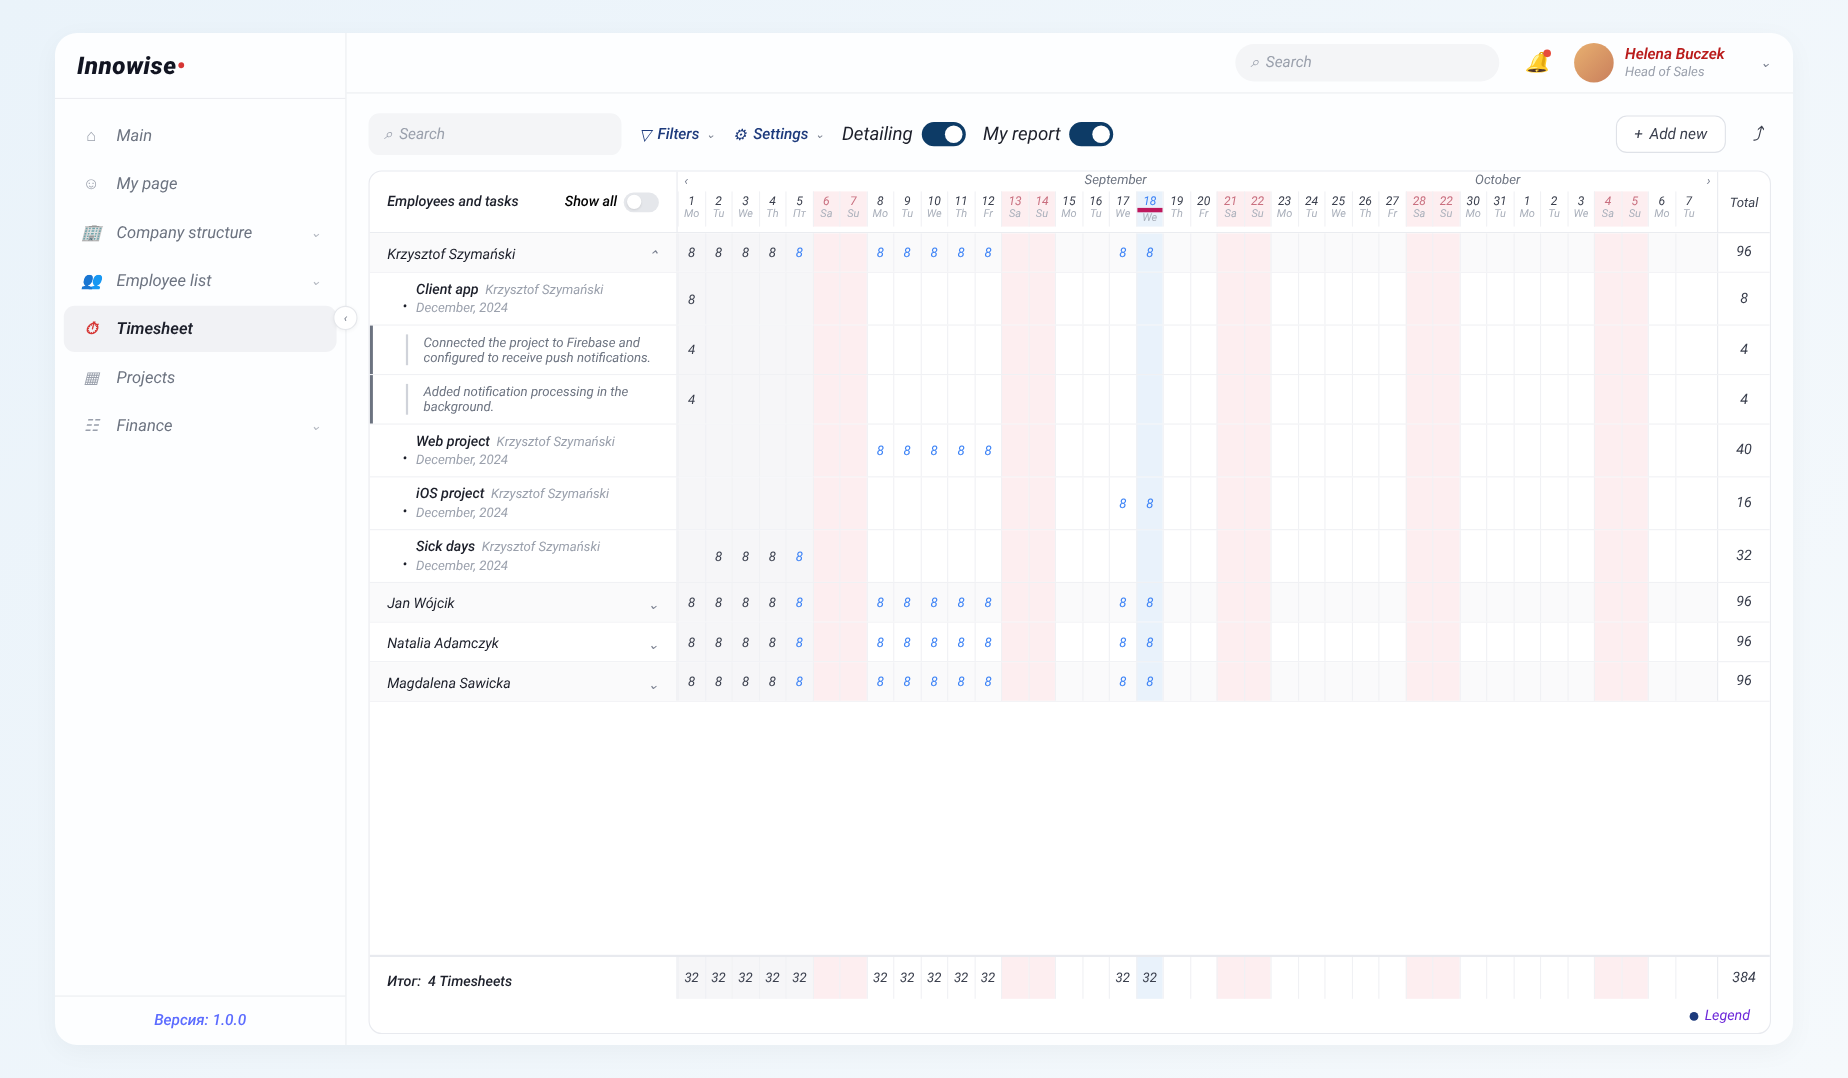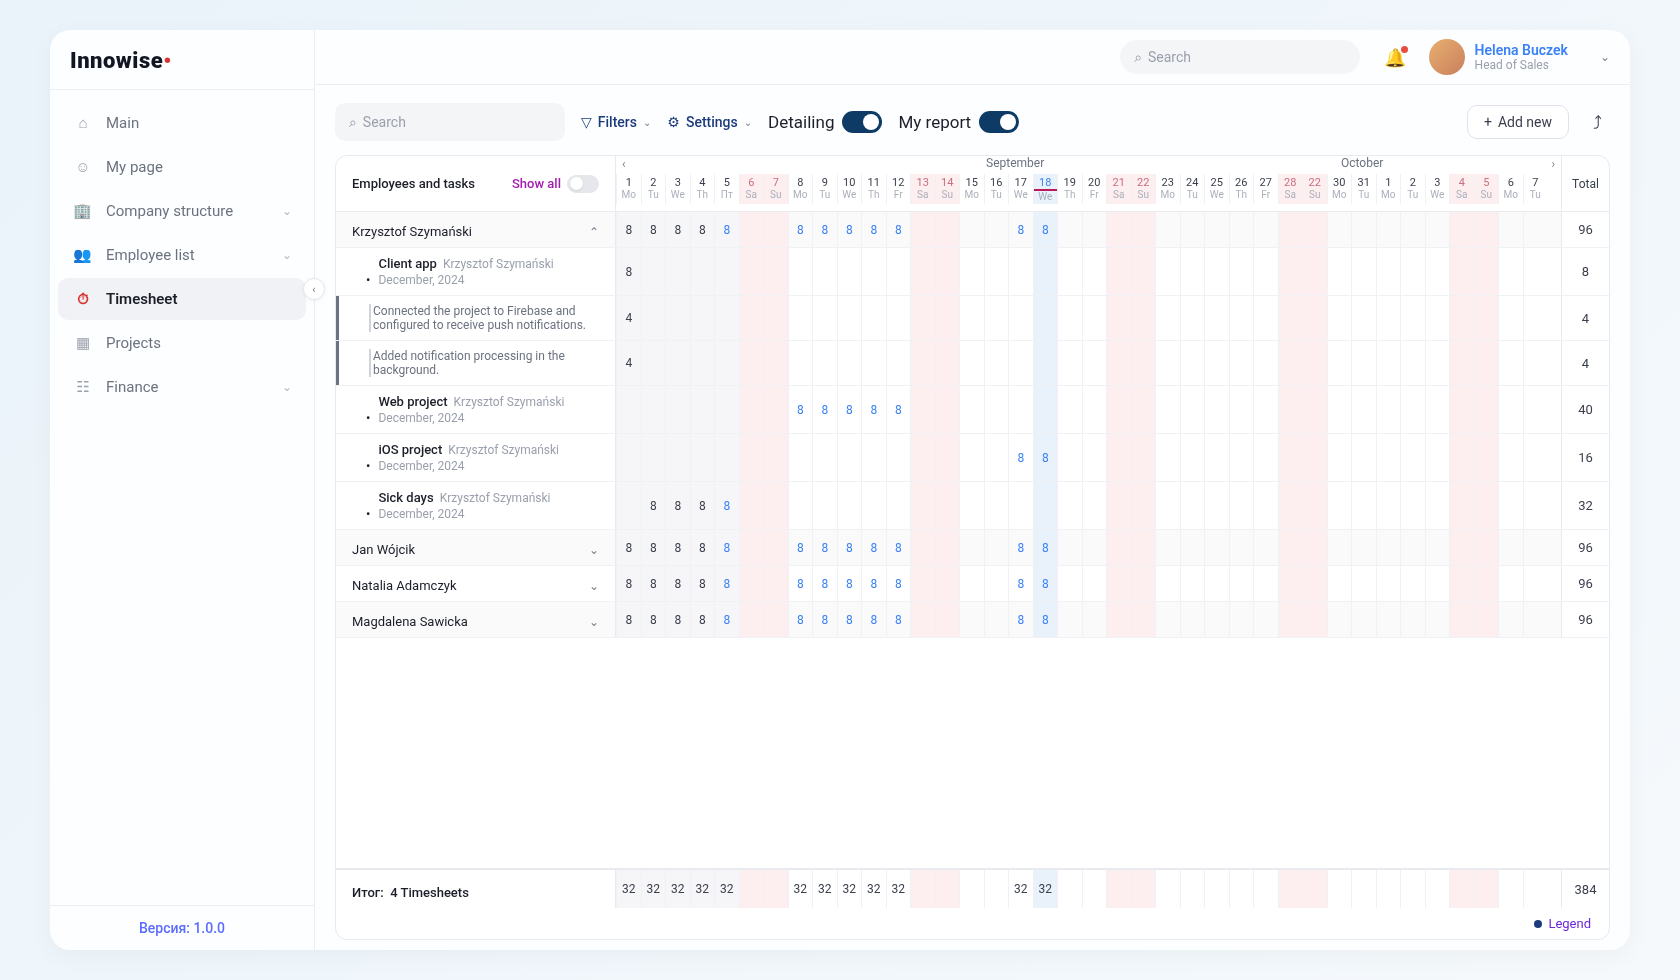--- a/index.html
+++ b/index.html
@@ -10,20 +10,21 @@
   height: 980px;
   overflow: hidden;
 }
 .app {
   position: absolute;
   top: 30px; left: 50px; right: 50px; bottom: 30px;
   background: #fdfeff;
   border-radius: 20px;
   box-shadow: 0 6px 24px rgba(0,0,0,0.04);
   display: flex;
+  font-style: italic;
 }
 
 .sidebar {
   width: 265px;
   border-right: 1px solid #ecedf1;
   display: flex;
   flex-direction: column;
   position: relative;
 }
 .logo {
@@ -73,21 +74,21 @@
   height:34px;display:flex;align-items:center;
   padding:0 14px;color:#9aa0ac;font-size:14px;
 }
 .search-top .ico{margin-right:6px;}
 .bell {
   margin-left:24px;position:relative;color:#7a8090;font-size:18px;cursor:pointer;
 }
 .bell::after{content:'';position:absolute;top:-1px;right:-1px;width:7px;height:7px;background:#e74c3c;border-radius:50%;}
 .user { margin-left:22px; display:flex;align-items:center;cursor:pointer;}
 .avatar{width:36px;height:36px;border-radius:50%;background:linear-gradient(135deg,#e8b070,#c97f5c);margin-right:10px;}
-.user-name{font-size:14px;font-weight:600;color:#3b82f6;}
+.user-name{font-size:14px;font-weight:600;color:#b91c1c;}
 .user-role{font-size:12px;color:#9aa0ac;}
 .user .chev{margin-left:32px;color:#7a8090;font-size:12px;}
 
 .content { flex:1; padding: 18px 20px 10px; display:flex; flex-direction:column; overflow:hidden;}
 .toolbar { display:flex;align-items:center;gap:16px;margin-bottom:14px;}
 .search-local{
   width:230px;background:#f4f5f7;border-radius:10px;height:38px;
   display:flex;align-items:center;padding:0 14px;color:#9aa0ac;font-size:14px;
 }
 .search-local .ico{margin-right:6px;}
@@ -110,51 +111,51 @@
 .card {
   flex:1;border:1px solid #e8eaef;border-radius:12px;
   display:flex;flex-direction:column;overflow:hidden;background:#fff;
 }
 .table-header-row{display:flex;border-bottom:1px solid #e8eaef;}
 .left-col{width:280px;flex-shrink:0;border-right:1px solid #e8eaef;}
 .lh-top{
   height:35px;display:flex;align-items:center;padding:0 16px;
   font-size:13px;color:#1c1f2a;font-weight:500;
 }
-.lh-top .showall{margin-left:auto;font-size:13px;color:#a21caf;display:flex;align-items:center;gap:6px;}
+.lh-top .showall{margin-left:auto;font-size:13px;color:#000000;display:flex;align-items:center;gap:6px;}
 .mini-toggle{width:32px;height:18px;border-radius:9px;background:#e5e7eb;position:relative;}
 .mini-toggle::after{content:'';position:absolute;width:13px;height:13px;background:#fff;border-radius:50%;top:2.5px;left:2.5px;box-shadow:0 1px 2px rgba(0,0,0,0.1);}
 .calendar-hdr{flex:1;display:flex;flex-direction:column;}
 .months{height:18px;display:flex;position:relative;font-size:12px;color:#6c7380;}
 .months .nav-arrow{position:absolute;top:1px;cursor:pointer;color:#7a8090;font-size:12px;}
 .months .m1{position:absolute;left:370px;}
 .months .m2{position:absolute;left:725px;}
 .days{display:flex;}
 .day{
   width:24.5px;text-align:center;font-size:11px;padding:2px 0;
   border-left:1px solid #f0f1f4;
 }
 .day .num{color:#3a3f4d;}
 .day .dow{color:#aab0bb;font-size:10px;}
 .day.wkend{background:#fdeef0;}
 .day.wkend .num{color:#c96f7f;}
 .day.today{background:#e9f2fb;}
-.day.today .num{color:#3b82f6;border-bottom:2px solid #be185d;}
+.day.today .num{color:#3b82f6;border-bottom:4px solid #be185d;}
 .total-col{width:48px;border-left:1px solid #e8eaef;text-align:right;font-size:12px;color:#3a3f4d;display:flex;align-items:center;justify-content:center;}
 
 .tbody{flex:1;overflow-y:auto;}
 .row{display:flex;border-bottom:1px solid #f0f1f4;min-height:36px;}
 .row.shaded .cells,.row.shaded .left-cell{background:#fafafb;}
 .left-cell{width:280px;flex-shrink:0;border-right:1px solid #e8eaef;padding:8px 16px;font-size:13px;color:#1c1f2a;display:flex;align-items:flex-end;}
 .left-cell.task{padding-left:30px;font-size:13px;}
 .left-cell.task .tname{font-weight:500;}
 .left-cell.task .tassignee{color:#9aa0ac;font-size:12px;margin-left:6px;}
 .left-cell.task .tdate{display:block;color:#9aa0ac;font-size:12px;margin-top:2px;}
 .left-cell.subtask{padding-left:30px;font-size:12px;color:#6c7380;border-left-style:solid;}
-.left-cell.subtask .bar{border-left:2px solid #d0d3da;padding-left:2px;}
+.left-cell.subtask .bar{border-left:2px solid #d0d3da;padding-left:14px;}
 .left-cell .exp{margin-left:auto;color:#7a8090;font-size:12px;cursor:pointer;}
 .left-cell .bullet{margin-right:8px;color:#1c1f2a;}
 .cells{flex:1;display:flex;}
 .cell{width:24.5px;border-left:1px solid #f0f1f4;text-align:center;font-size:12px;color:#3a3f4d;display:flex;align-items:center;justify-content:center;}
 .cell.wkend{background:#fdeef0;}
 .cell.today{background:#e9f2fb;}
 .cell.blue{color:#3b82f6;}
 .cell.past{background:#f6f6f8;}
 .total-cell{width:48px;border-left:1px solid #e8eaef;text-align:center;font-size:13px;color:#3a3f4d;display:flex;align-items:center;justify-content:center;}
 

